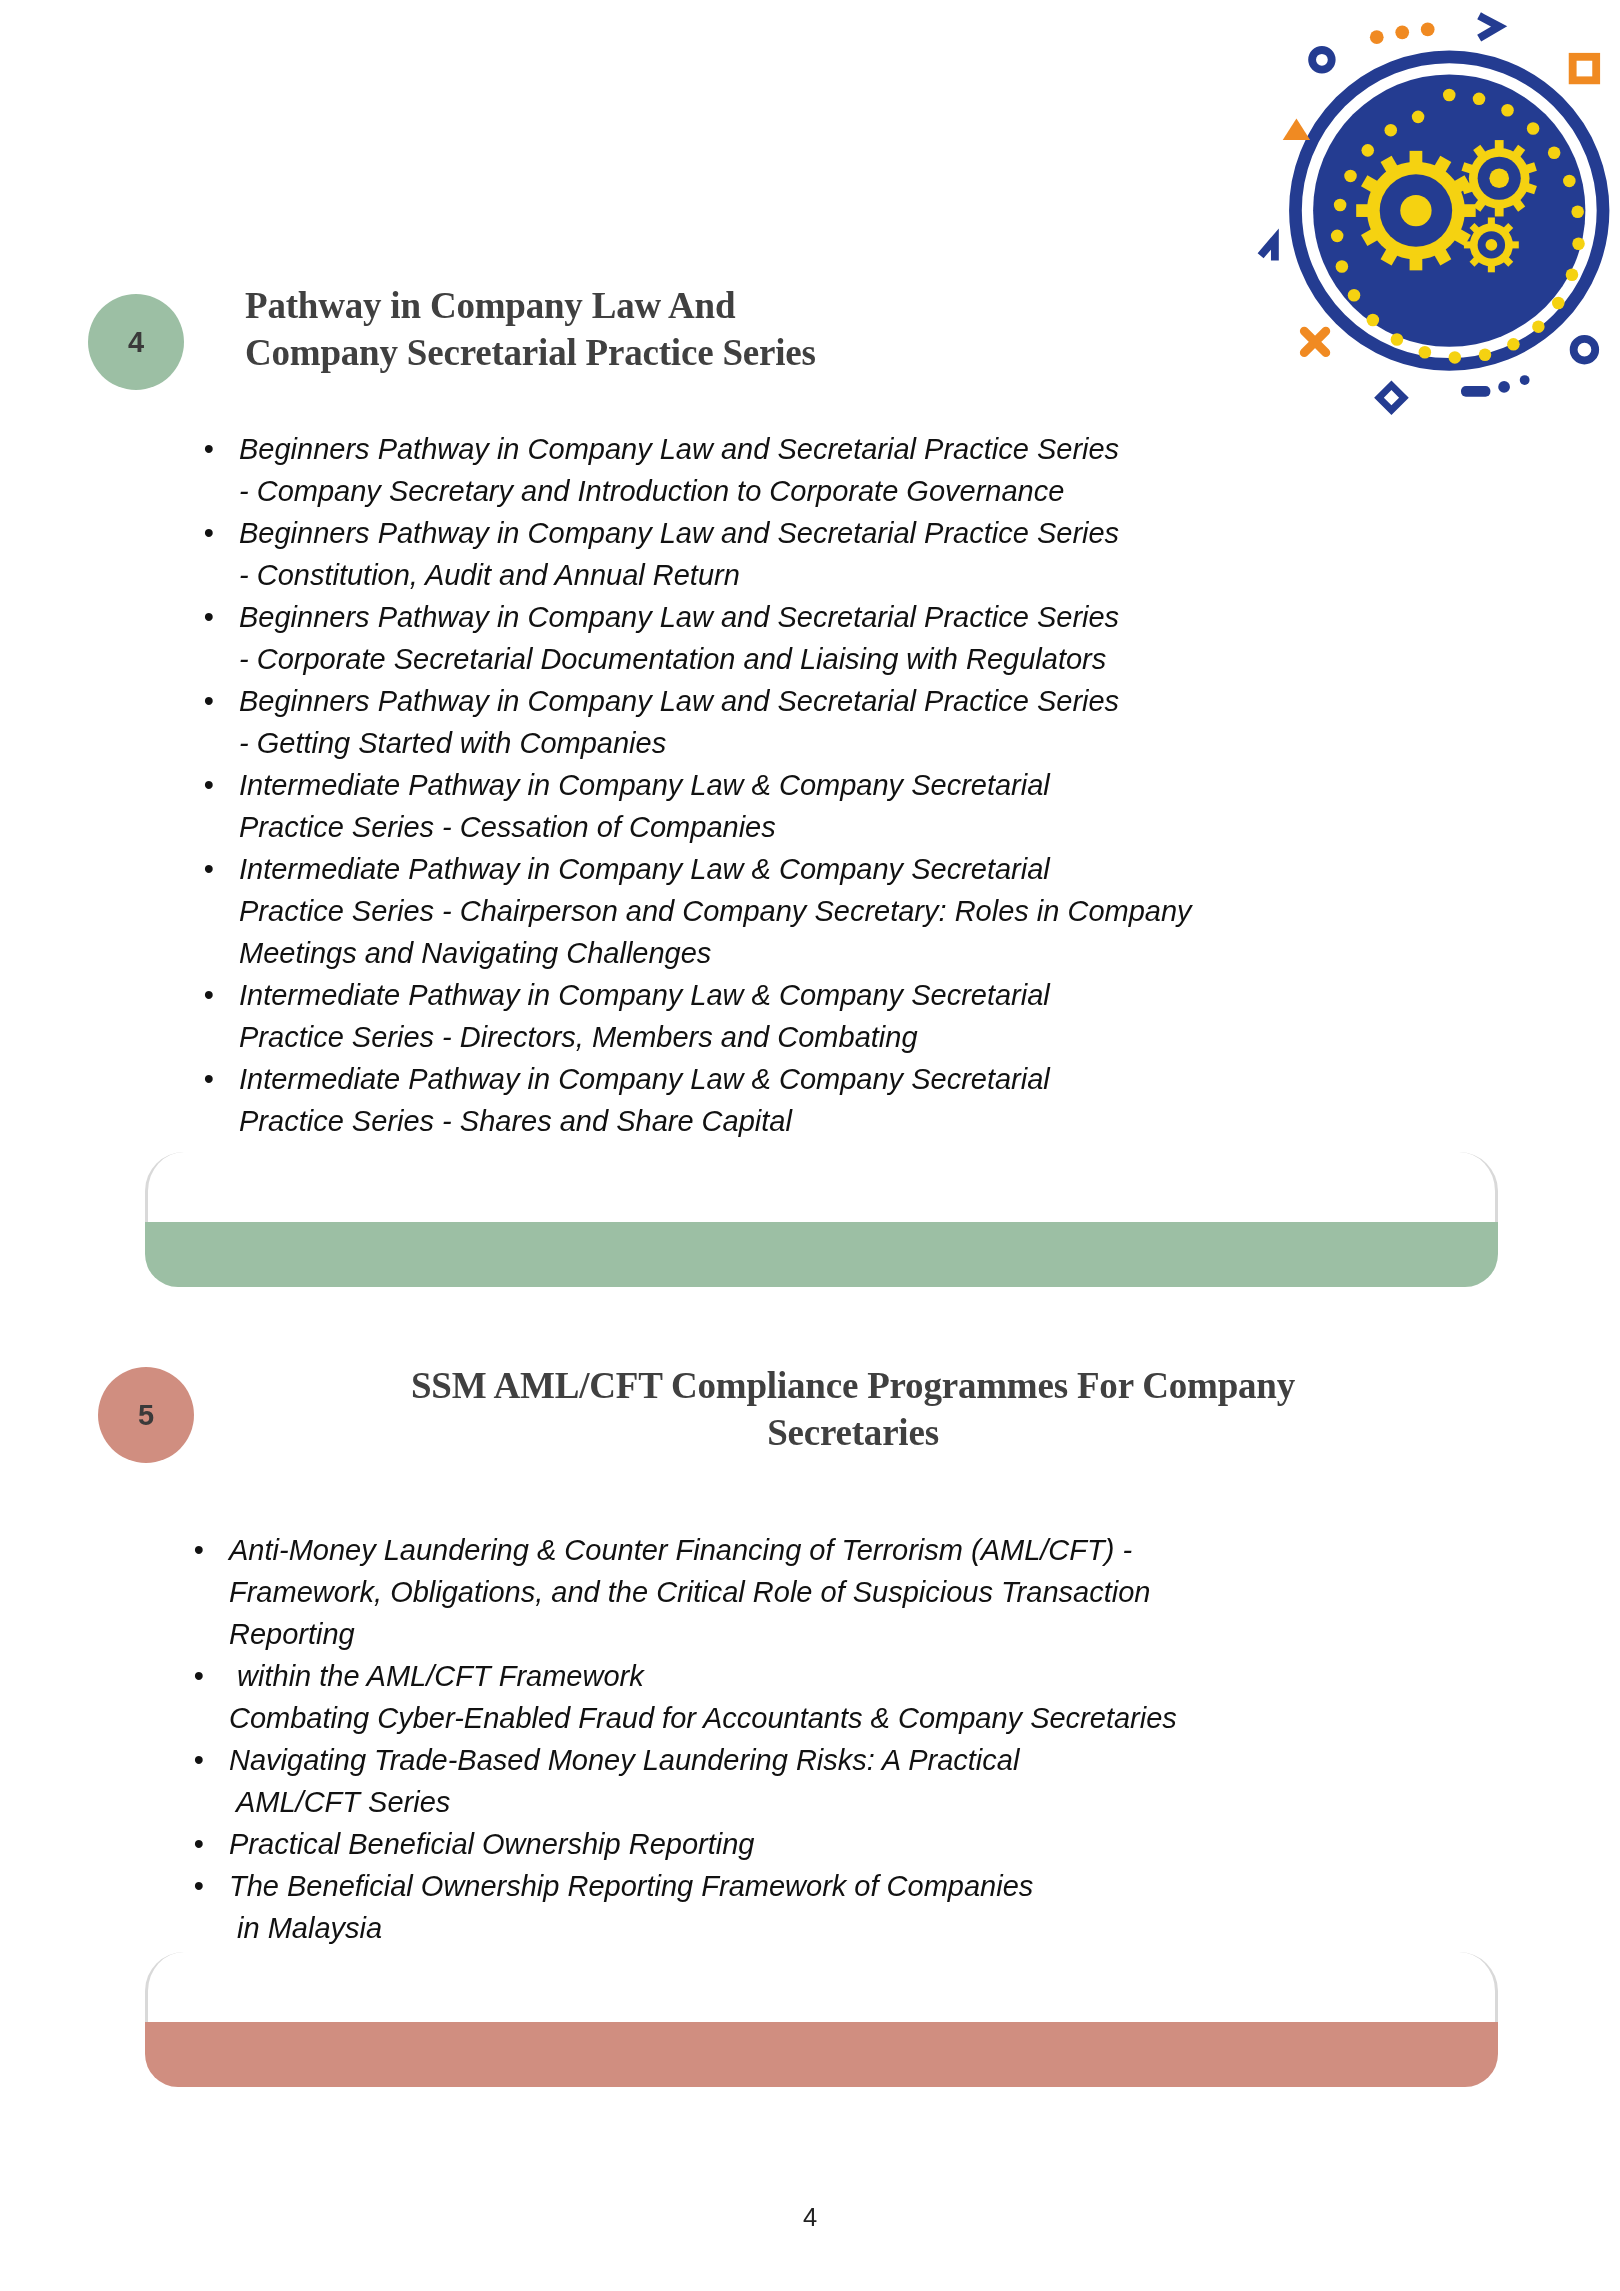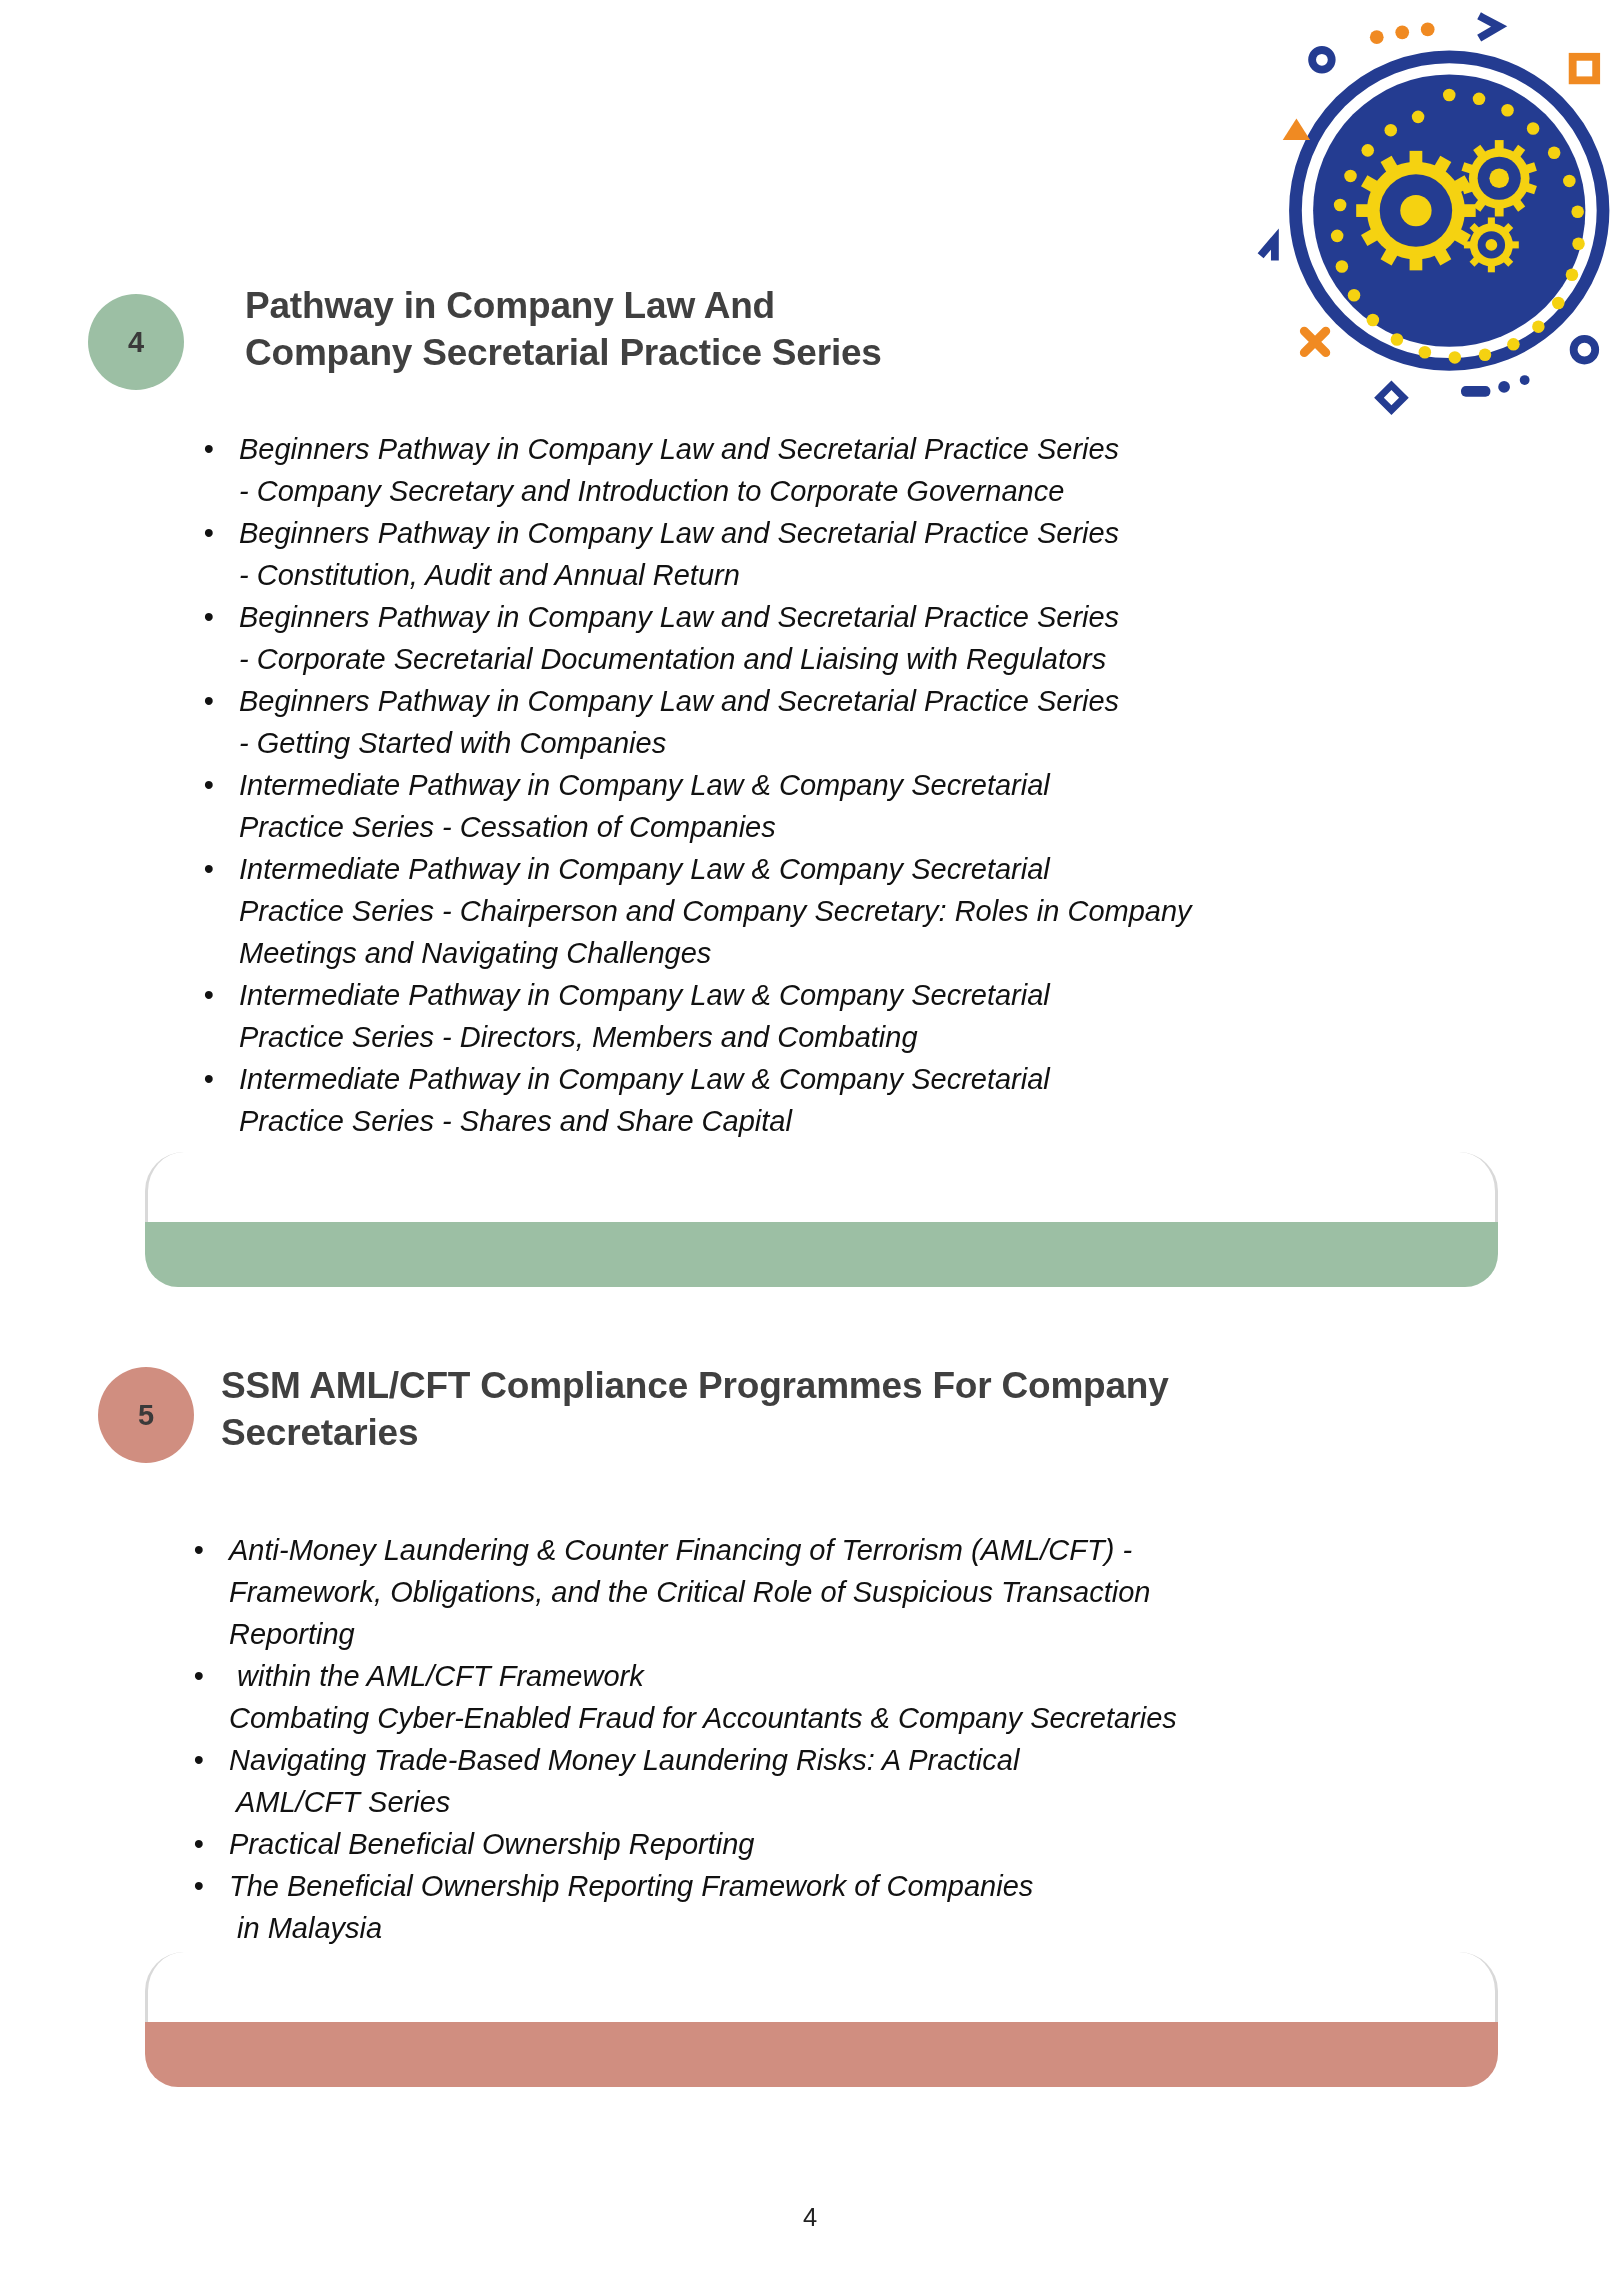--- a/index.html
+++ b/index.html
@@ -44,21 +44,21 @@
     color: #3a3a3a;
     font-family: "Liberation Sans", sans-serif;
   }
 
   .sec-title {
     position: absolute;
     font-size: 37px;
     font-weight: bold;
     color: #404040;
     line-height: 1.28;
-    font-family: Liberation Sans, sans-serif;
+    font-family: Liberation Serif, serif;
     letter-spacing: -0.2px;
   }
 
   .sec-list {
     position: absolute;
     margin: 0;
     padding: 0;
     list-style: none;
     font-size: 29px;
     line-height: 1.0;
@@ -353,21 +353,21 @@
       <div class="stroke-r"></div>
       <div class="fill" id="band-fill-4" style="background: rgb(156, 191, 164);"></div>
     </div>
   </div>
 
   <div class="section">
     <div class="sec-badge" style="left: 98px; top: 1367px; background: rgb(208, 142, 128);">
       <span>5</span>
     </div>
 
-    <div class="sec-title" style="left:221px; top:1362px; width:1264px;">
+    <div class="sec-title" style="left:221px; top:1362px; width:1264px;text-align:center;">
       <div>SSM AML/CFT Compliance Programmes For Company</div>
       <div>Secretaries</div>
     </div>
 
     <ul class="sec-list" style="left:184px; top:1529px; width:1274px;">
       <li>
         <span class="bullet">•</span>
         <span class="lines">
           <span class="ln">Anti-Money Laundering &amp; Counter Financing of Terrorism (AML/CFT) -</span>
           <span class="ln">Framework, Obligations, and the Critical Role of Suspicious Transaction</span>

